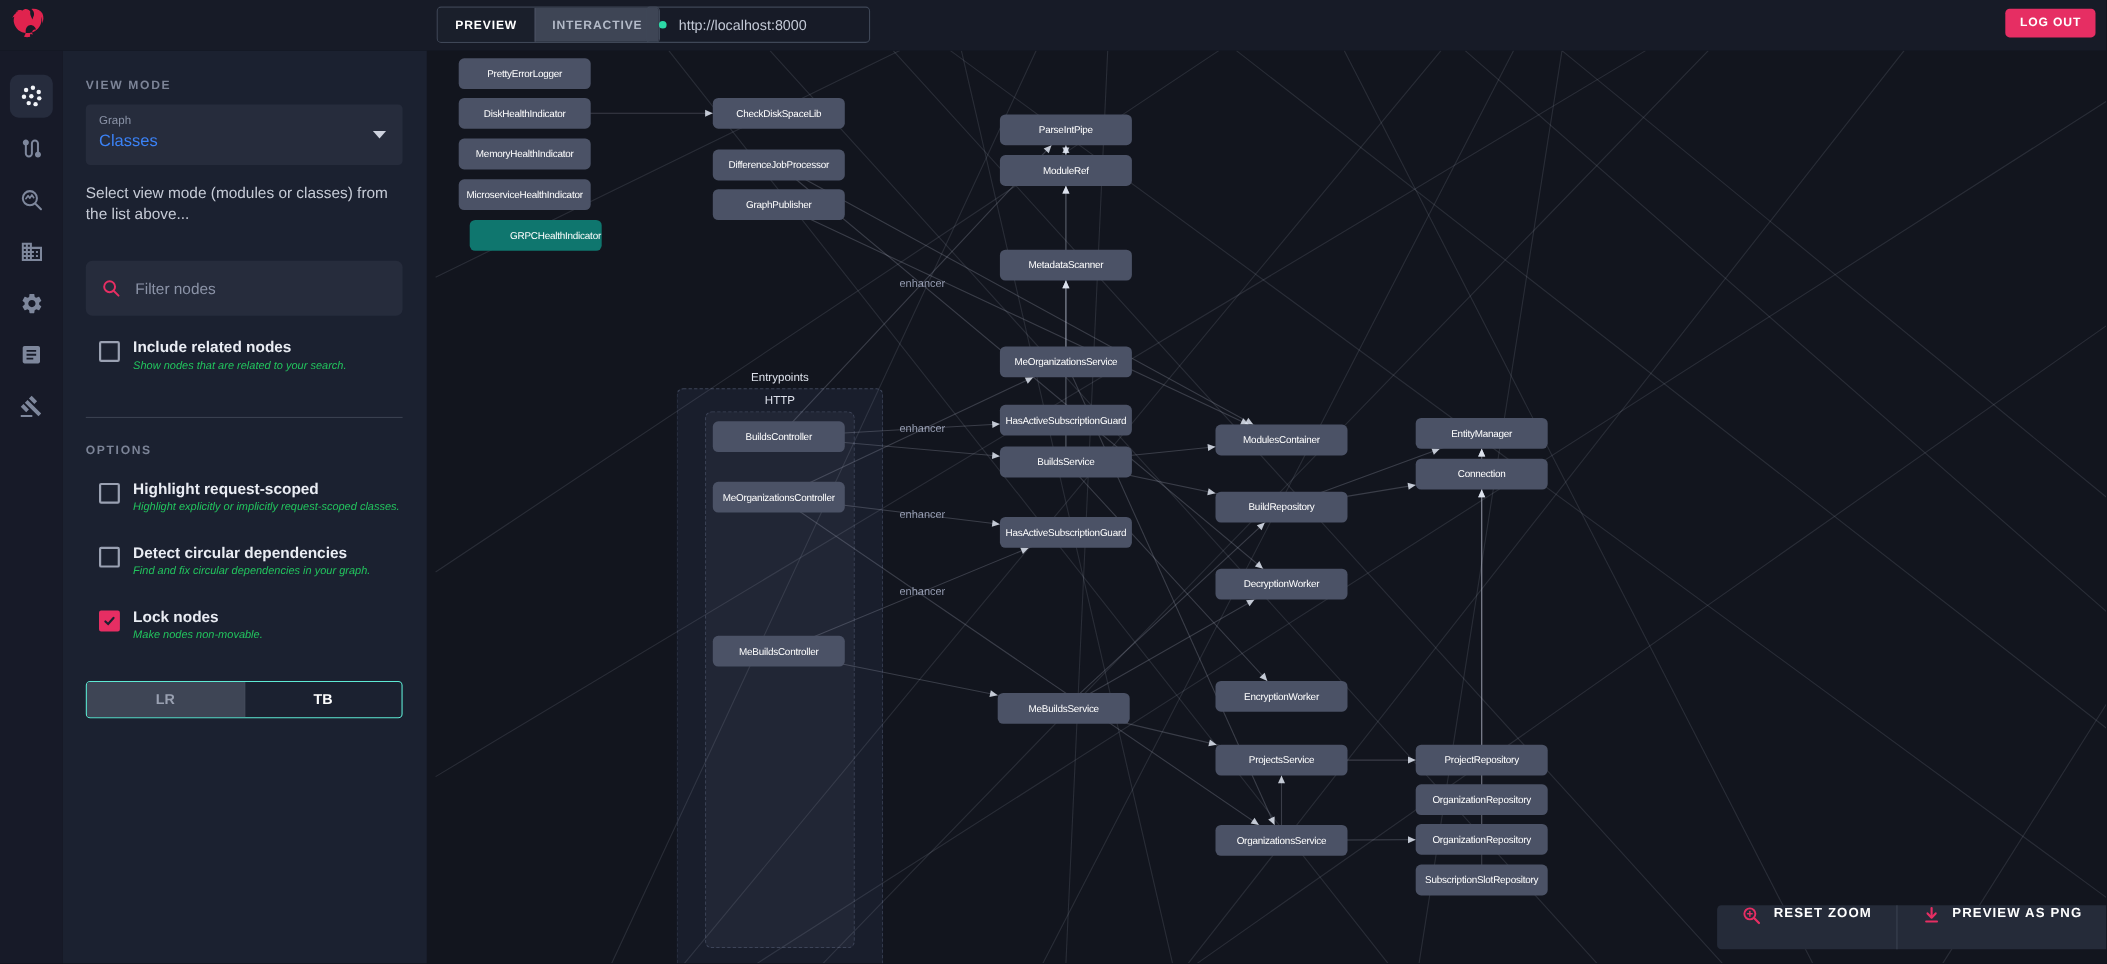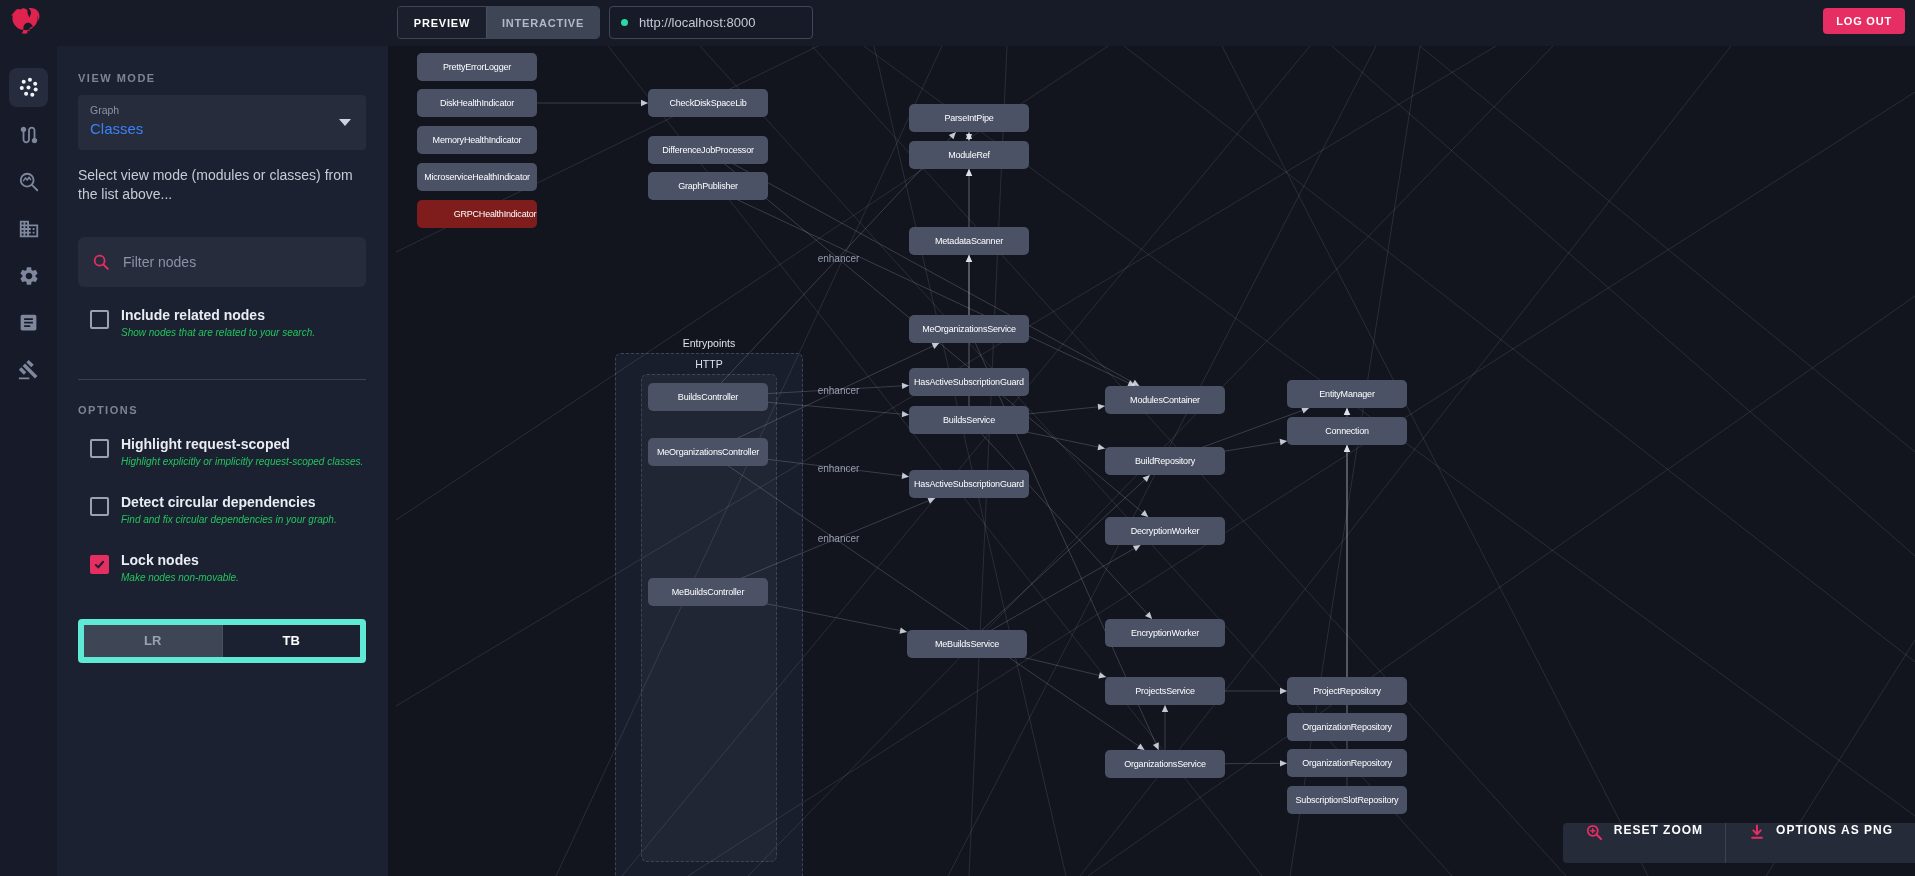--- a/index.html
+++ b/index.html
@@ -7,21 +7,21 @@
        font-family:"Liberation Sans",sans-serif;-webkit-font-smoothing:antialiased;}
   
   .header{position:absolute;top:0;left:0;right:0;height:46px;background:#171b27;z-index:30;}
   .logo{position:absolute;left:10px;top:5px;width:34px;height:34px;}
   .tabs{position:absolute;left:397px;top:6px;height:33px;display:flex;border:1px solid #3f4757;
         border-radius:4px;overflow:hidden;box-sizing:border-box;}
   .tab{min-width:88px;padding:0 15px;display:flex;align-items:center;justify-content:center;
        font-size:11px;font-weight:700;letter-spacing:.8px;cursor:pointer;border:none;}
   .tab-preview{background:#1a1f2b;color:#ffffff;}
   .tab-interactive{background:#3e4555;color:#b3bac8;border-left:1px solid #4a5162;}
-  .urlbox{position:absolute;left:609px;top:6px;width:204px;height:33px;border:1px solid #3f4757;
+  .urlbox{position:absolute;left:587px;top:6px;width:204px;height:33px;border:1px solid #3f4757;
           border-radius:4px;display:flex;align-items:center;gap:9px;padding:0 11px;box-sizing:border-box;}
   .status-dot{width:7px;height:7px;border-radius:50%;background:#2cd9a6;flex:0 0 auto;}
   .url-input{background:transparent;border:none;color:#c3c9d6;font-size:13px;flex:1;outline:none;
              font-family:"Liberation Sans",sans-serif;}
   .logout{position:absolute;right:10px;top:8px;height:26px;padding:0 13px;background:#e62e63;color:#fff;
           border:none;border-radius:4px;font-weight:700;font-size:11px;letter-spacing:.8px;cursor:pointer;}
   
   .rail{position:absolute;left:0;top:46px;bottom:0;width:57px;background:#171a28;z-index:25;
         display:flex;flex-direction:column;align-items:center;padding-top:22px;gap:8px;box-sizing:border-box;}
   .rail-btn{width:39px;height:39px;display:flex;align-items:center;justify-content:center;
@@ -48,21 +48,21 @@
   #search-option-list .opt{margin-top:20px;}
   #option-list .opt{margin-top:26px;}
   #option-list .opt:first-child{margin-top:20px;}
   .cb{flex:0 0 auto;width:15px;height:15px;border:2px solid #9aa1b2;border-radius:2px;
       margin:3px 12px 0 12px;cursor:pointer;box-sizing:content-box;}
   .cb.checked{background:#e62e63;border-color:#e62e63;display:flex;align-items:center;justify-content:center;}
   .opt-text{flex:1;}
   .opt-title{font-size:14px;font-weight:700;color:#e9ecf3;display:block;}
   .opt-desc{font-size:10px;color:#22c55e;line-height:1.33;display:block;margin-top:3px;font-style:italic;}
   .divider{height:1px;background:#39404f;margin:40px 0 24px 0;}
-  .toggle{margin-top:34px;display:flex;border:6px solid #5eead4;border-radius:4px;overflow:hidden;height:32px;}
+  .toggle{margin-top:34px;display:flex;border:1px solid #5eead4;border-radius:4px;overflow:hidden;height:32px;}
   .toggle-btn{flex:1;display:flex;align-items:center;justify-content:center;font-size:13px;font-weight:700;
               border:none;cursor:pointer;background:transparent;}
   .toggle-lr{background:#3e4555;color:#9aa1b2;}
   .toggle-tb{background:transparent;color:#ffffff;border-left:1px solid #4a5162;}
   
   .canvas{position:absolute;left:388px;top:46px;right:0;bottom:0;background:#12151e;overflow:hidden;cursor:grab;}
   .graph-layer{position:absolute;left:-388px;top:-46px;width:1915px;height:876px;}
   .edges{position:absolute;left:0;top:0;}
   .gnode{position:absolute;width:120px;height:28px;background:#4b5266;border-radius:5px;display:flex;
          align-items:center;justify-content:center;color:#ffffff;font-size:9px;letter-spacing:-.2px;
@@ -184,21 +184,21 @@
           <polygon points="1347,445 1350.2,452 1343.8,452" fill="rgba(225,230,242,0.85)"></polygon>
           <line x1="969" y1="118" x2="969" y2="155" stroke="rgba(200,206,224,0.22)" stroke-width="1"></line>
           <polygon points="969,141 965.8,134 972.2,134" fill="rgba(225,230,242,0.85)"></polygon>
           <line x1="969" y1="155" x2="969" y2="118" stroke="rgba(200,206,224,0.22)" stroke-width="1"></line>
           <polygon points="969,132 972.2,139 965.8,139" fill="rgba(225,230,242,0.85)"></polygon>
         </svg>
         <div class="gnode" style="left: 417px; top: 53px; background: rgb(75, 82, 102);">PrettyErrorLogger</div>
         <div class="gnode" style="left: 417px; top: 89px; background: rgb(75, 82, 102);">DiskHealthIndicator</div>
         <div class="gnode" style="left: 417px; top: 126px; background: rgb(75, 82, 102);">MemoryHealthIndicator</div>
         <div class="gnode" style="left: 417px; top: 163px; background: rgb(75, 82, 102);">MicroserviceHealthIndicator</div>
-        <div class="gnode" style="left: 417px; top: 200px; background: #7f1d1d; padding-left: 36px;">GRPCHealthIndicator</div>
+        <div class="gnode" style="left: 427px; top: 200px; background: #0f766e; padding-left: 36px;">GRPCHealthIndicator</div>
         <div class="gnode" style="left: 648px; top: 89px; background: rgb(75, 82, 102);">CheckDiskSpaceLib</div>
         <div class="gnode" style="left: 648px; top: 136px; background: rgb(75, 82, 102);">DifferenceJobProcessor</div>
         <div class="gnode" style="left: 648px; top: 172px; background: rgb(75, 82, 102);">GraphPublisher</div>
         <div class="gnode" style="left: 909px; top: 104px; background: rgb(75, 82, 102);">ParseIntPipe</div>
         <div class="gnode" style="left: 909px; top: 141px; background: rgb(75, 82, 102);">ModuleRef</div>
         <div class="gnode" style="left: 909px; top: 227px; background: rgb(75, 82, 102);">MetadataScanner</div>
         <div class="gnode" style="left: 909px; top: 315px; background: rgb(75, 82, 102);">MeOrganizationsService</div>
         <div class="gnode" style="left: 909px; top: 368px; background: rgb(75, 82, 102);">HasActiveSubscriptionGuard</div>
         <div class="gnode" style="left: 909px; top: 406px; background: rgb(75, 82, 102);">BuildsService</div>
         <div class="gnode" style="left: 909px; top: 470px; background: rgb(75, 82, 102);">HasActiveSubscriptionGuard</div>
@@ -373,17 +373,17 @@
         <line x1="6.6" y1="9" x2="11.4" y2="9" stroke="#e62e63" stroke-width="1.6" stroke-linecap="round"></line>
       </svg>
       <span>RESET ZOOM</span>
     </button>
     <button class="ctrl-btn">
       <svg width="18" height="18" viewBox="0 0 22 22">
         <line x1="11" y1="3" x2="11" y2="13" stroke="#e62e63" stroke-width="2.4" stroke-linecap="round"></line>
         <polyline points="6.5,9 11,13.8 15.5,9" fill="none" stroke="#e62e63" stroke-width="2.4" stroke-linecap="round" stroke-linejoin="round"></polyline>
         <line x1="5" y1="18" x2="17" y2="18" stroke="#e62e63" stroke-width="2.4" stroke-linecap="round"></line>
       </svg>
-      <span>OPTIONS AS PNG</span>
+      <span>PREVIEW AS PNG</span>
     </button>
   </div>
 
 </div>
 
 </body></html>

